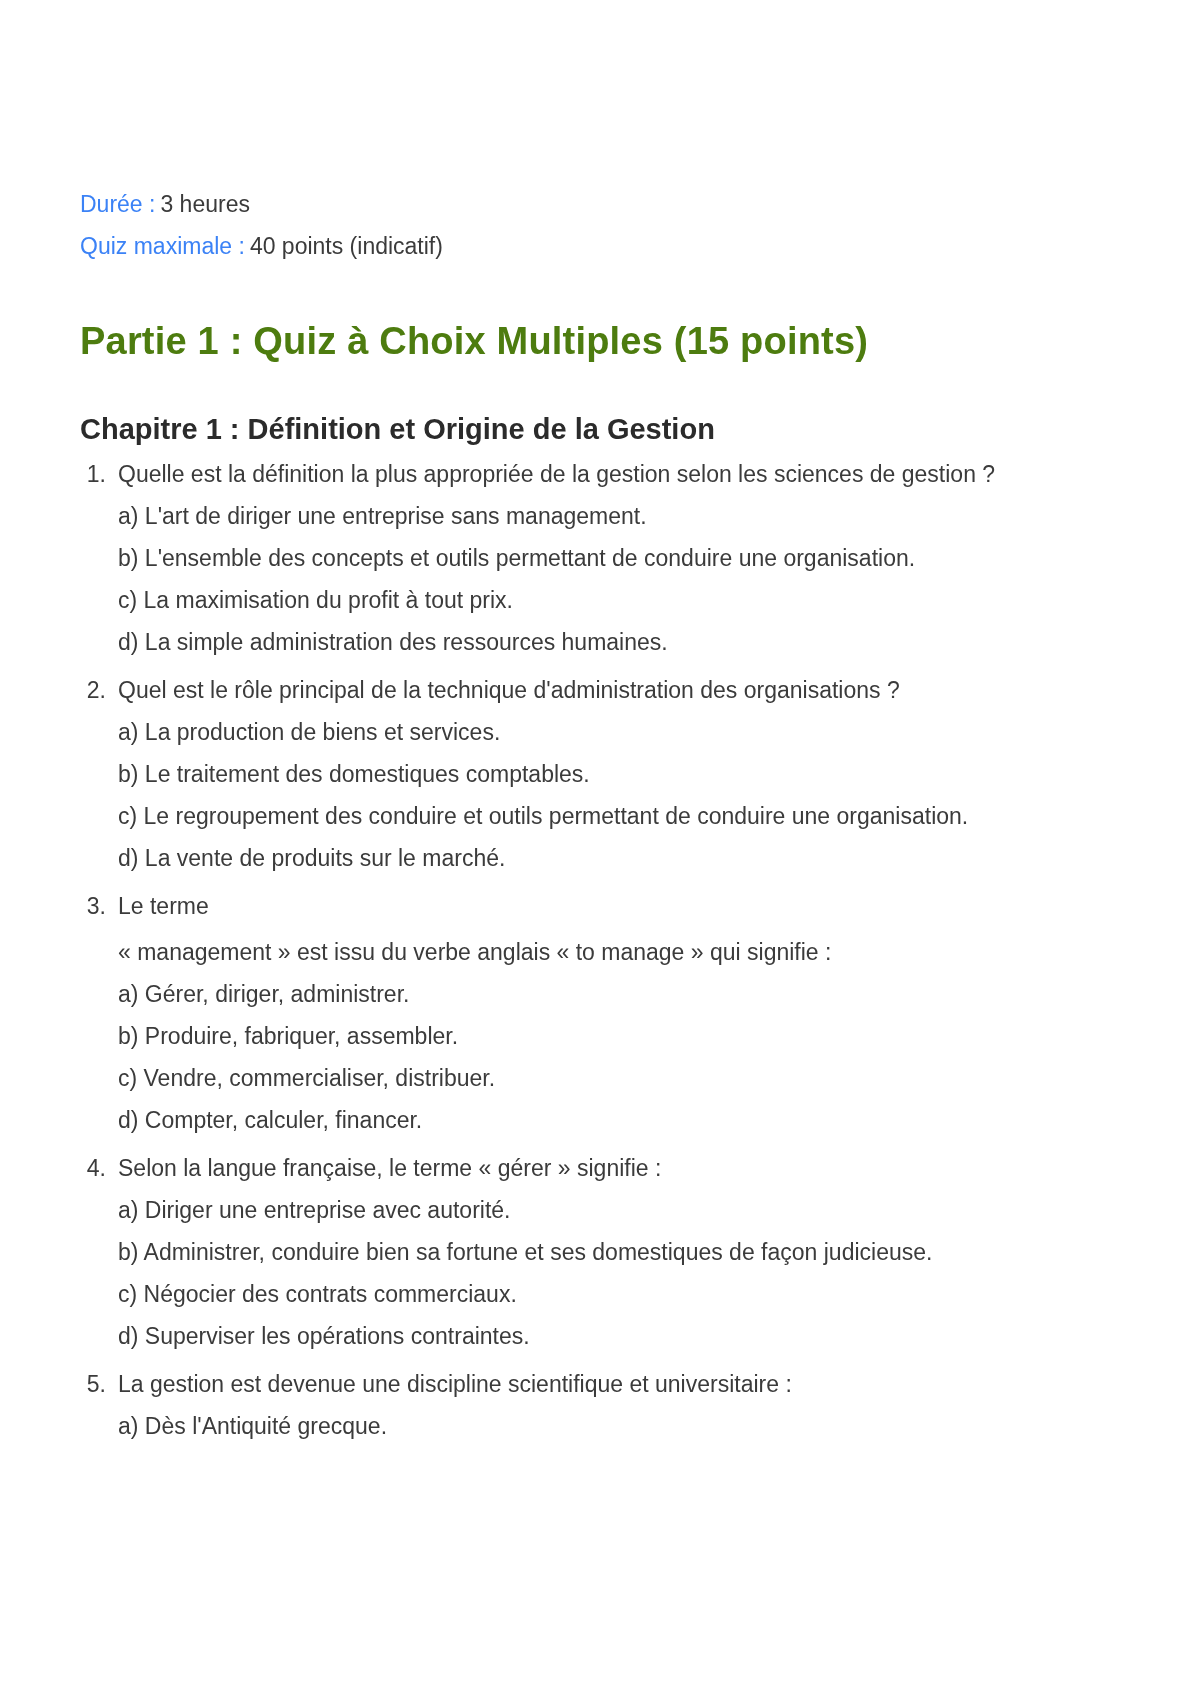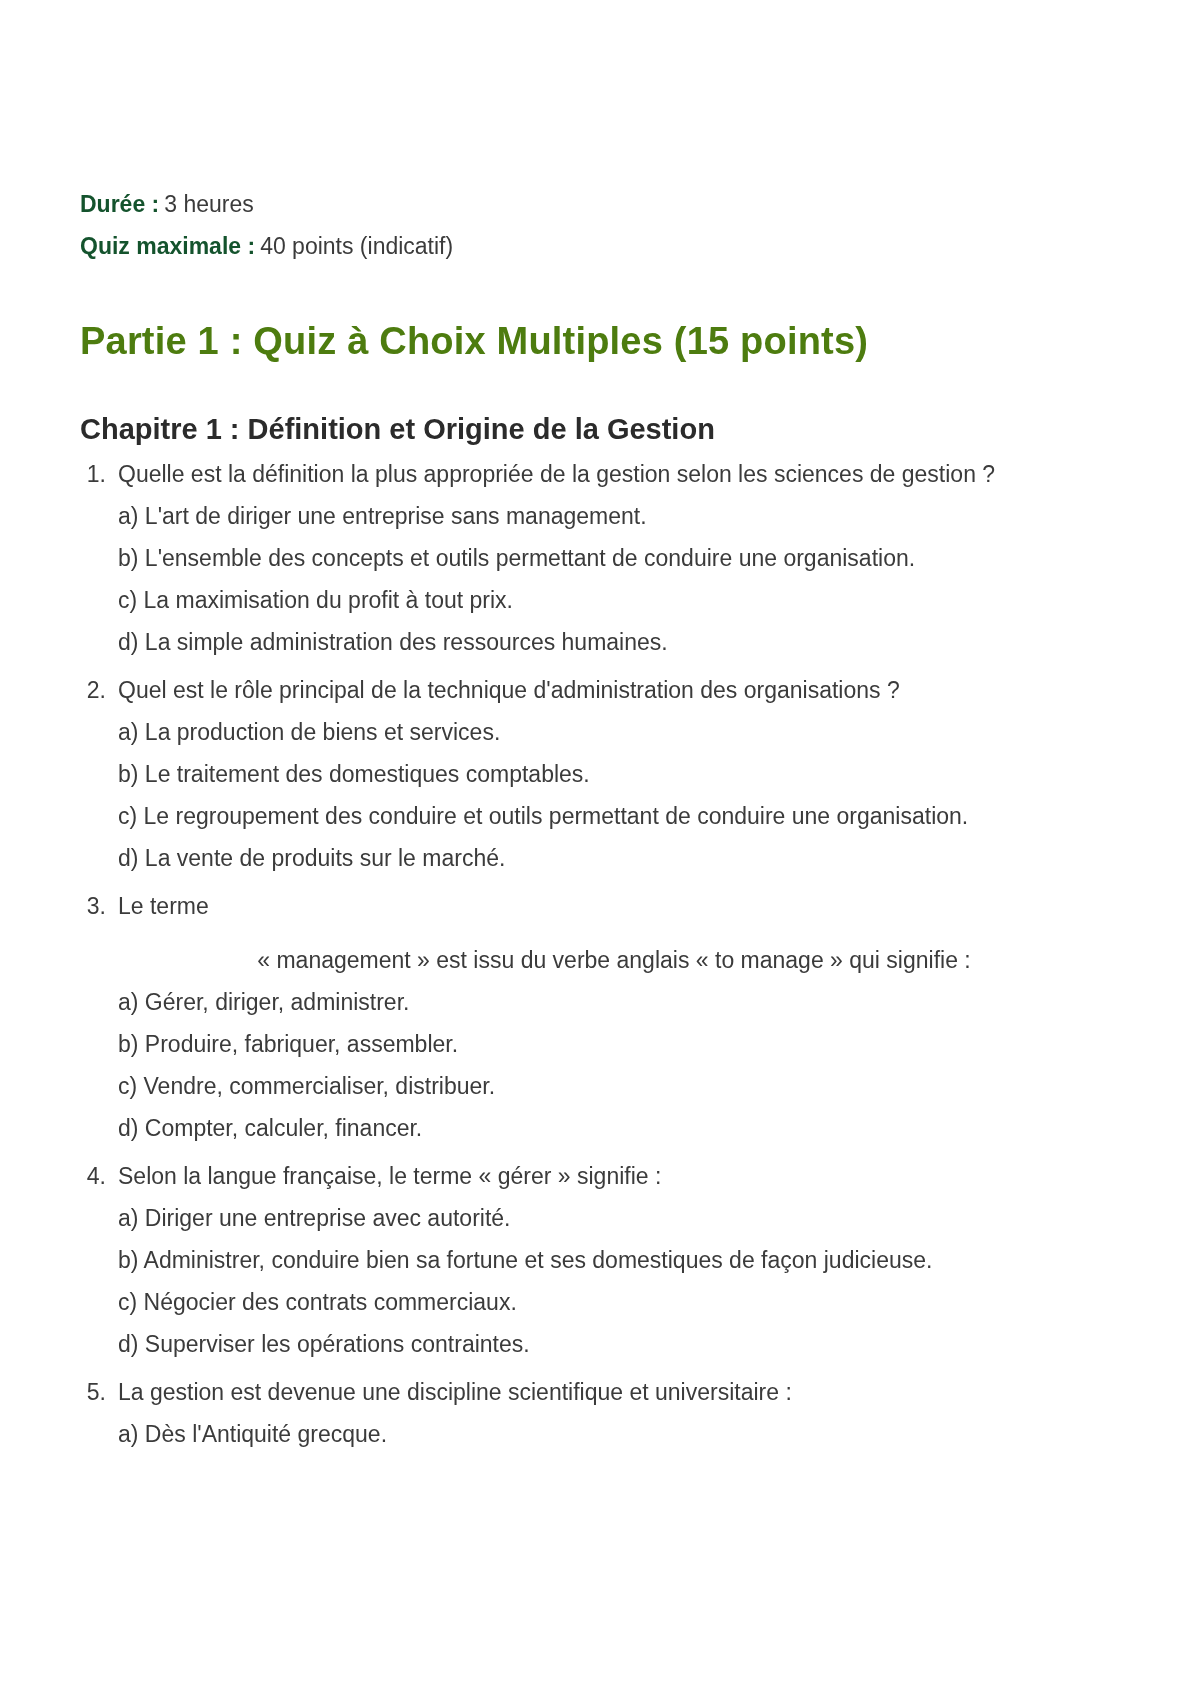--- a/index.html
+++ b/index.html
@@ -16,21 +16,21 @@
     font-family: "Liberation Sans", "DejaVu Sans", sans-serif;
     color: #3b3b3b;
     padding: 183px 82px 0 80px;
     overflow: hidden;
   }
   .meta-line {
     font-size: 23px;
     line-height: 42px;
     margin: 0;
   }
-  .meta-label { font-weight: 700; color: #14532d; }
+  .meta-label { font-weight: 400; color: #3b82f6; }
   .meta-value { margin-left: 5px; }
   h1.part-title {
     font-size: 38px;
     line-height: 1.2;
     font-weight: 700;
     color: #4d7c0f;
     margin: 52px 0 22px 0;
     letter-spacing: 0.2px;
   }
   p.intro {
@@ -58,21 +58,21 @@
     font-size: 23px;
     line-height: 42px;
     color: #3b3b3b;
   }
   .q-body { flex: 1; }
   .q-line {
     font-size: 23px;
     line-height: 42px;
     margin: 0;
   }
-  .q-line + .q-line { margin-top: 12px; text-align: center; }
+  .q-line + .q-line { margin-top: 4px; }
   .option-line {
     font-size: 23px;
     line-height: 42px;
     margin: 0;
   }
 </style>
 </head>
 <body>
 
 <div class="page">

